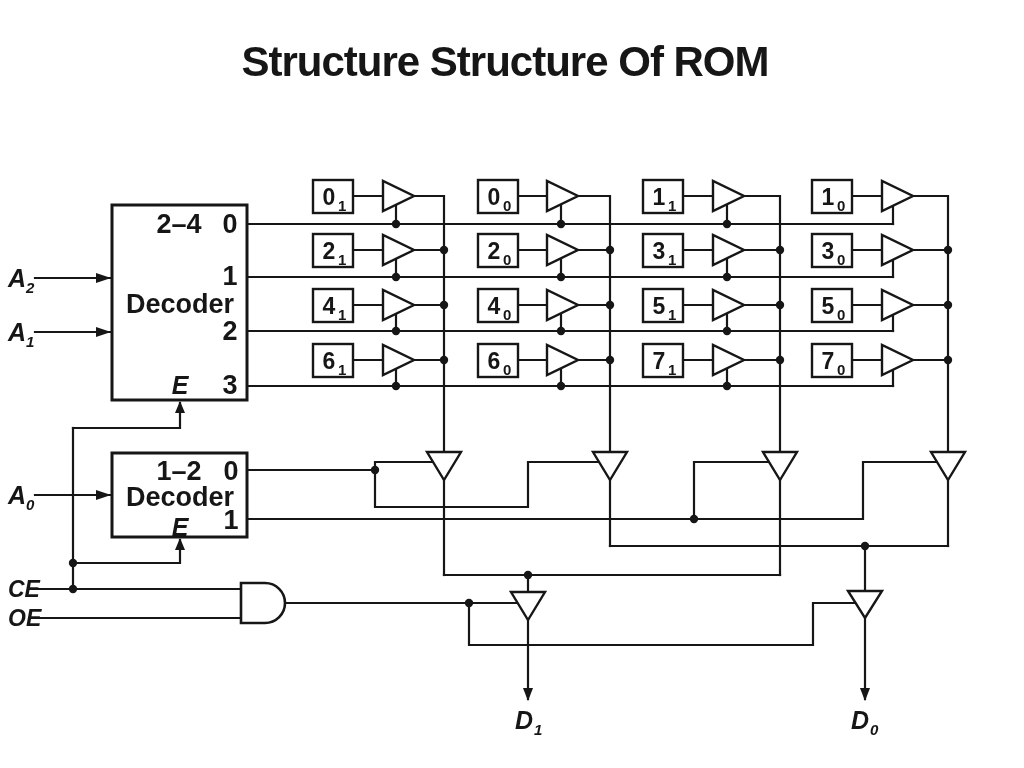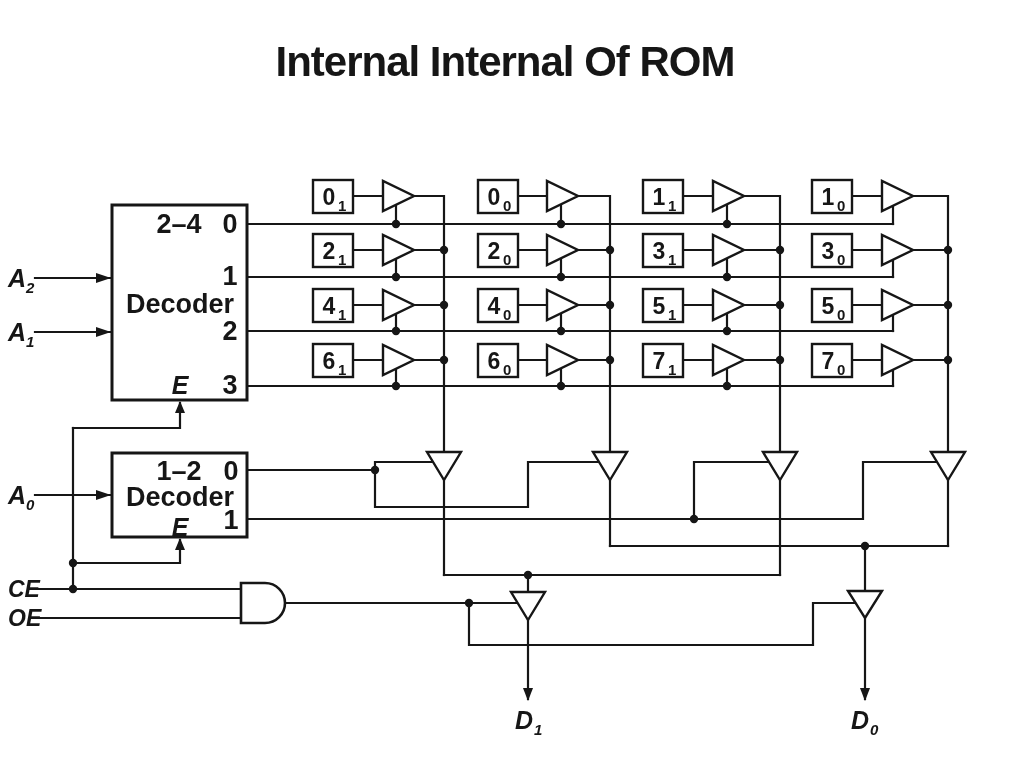--- a/index.html
+++ b/index.html
@@ -7,21 +7,21 @@
          font-family:"Liberation Sans",sans-serif;}
   .title{position:absolute;top:38px;left:0;width:1010px;text-align:center;
          font-size:42px;font-weight:bold;color:#161616;letter-spacing:-1px;}
   svg{position:absolute;top:0;left:0;}
   svg text{font-family:"Liberation Sans",sans-serif;}
 </style>
 </head>
 <body>
 
 <div class="stage">
-  <div class="title">Internal Internal Of ROM</div>
+  <div class="title">Structure Structure Of ROM</div>
   <svg width="1024" height="768" viewBox="0 0 1024 768" xmlns="http://www.w3.org/2000/svg">
       <polyline points="35,278 111,278" fill="none" stroke="#161616" stroke-width="2.2" stroke-linejoin="miter" stroke-linecap="square"></polyline>
       <polyline points="35,332 111,332" fill="none" stroke="#161616" stroke-width="2.2" stroke-linejoin="miter" stroke-linecap="square"></polyline>
       <polyline points="35,495 111,495" fill="none" stroke="#161616" stroke-width="2.2" stroke-linejoin="miter" stroke-linecap="square"></polyline>
       <polyline points="247,224 893,224" fill="none" stroke="#161616" stroke-width="2.2" stroke-linejoin="miter" stroke-linecap="square"></polyline>
       <polyline points="247,277 893,277" fill="none" stroke="#161616" stroke-width="2.2" stroke-linejoin="miter" stroke-linecap="square"></polyline>
       <polyline points="247,331 893,331" fill="none" stroke="#161616" stroke-width="2.2" stroke-linejoin="miter" stroke-linecap="square"></polyline>
       <polyline points="247,386 893,386" fill="none" stroke="#161616" stroke-width="2.2" stroke-linejoin="miter" stroke-linecap="square"></polyline>
       <polyline points="414,196 444,196 444,452" fill="none" stroke="#161616" stroke-width="2.2" stroke-linejoin="miter" stroke-linecap="square"></polyline>
       <polyline points="578,196 610,196 610,452" fill="none" stroke="#161616" stroke-width="2.2" stroke-linejoin="miter" stroke-linecap="square"></polyline>

